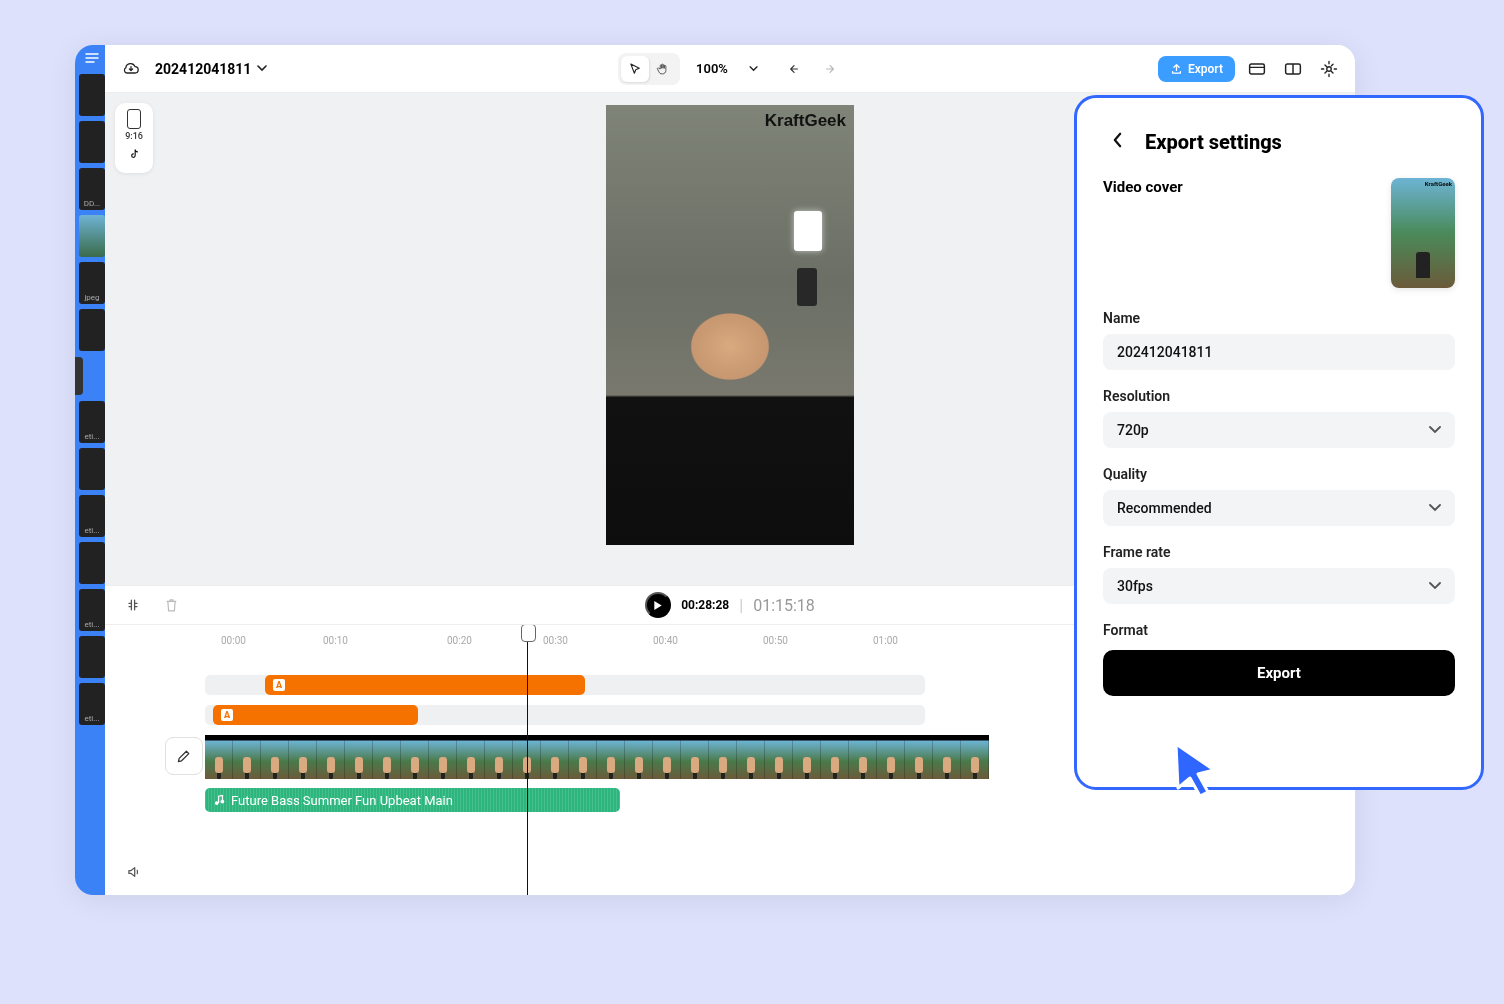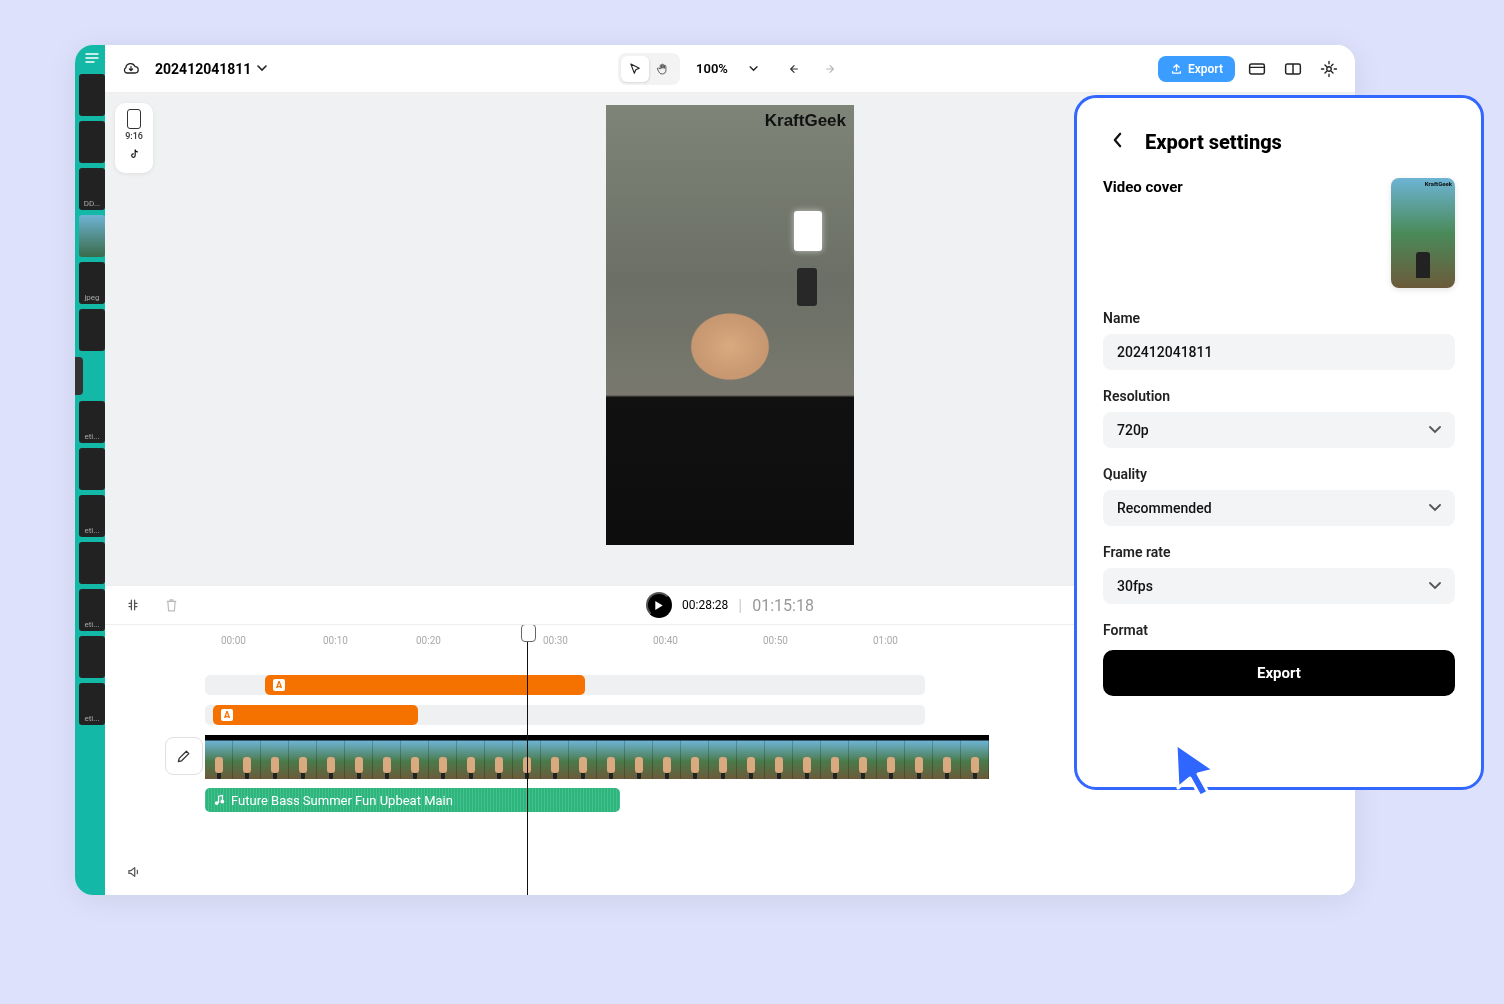--- a/index.html
+++ b/index.html
@@ -1,18 +1,18 @@
 <!DOCTYPE html>
 <html><head>
 <meta charset="utf-8">
 <style>
 * { margin: 0; padding: 0; box-sizing: border-box; font-family: -apple-system, BlinkMacSystemFont, "Segoe UI", Roboto, sans-serif; }
 body { background: #DDE1FB; width: 1504px; height: 1004px; overflow: hidden; position: relative; }
 .app-frame { position: absolute; left: 75px; top: 45px; width: 1280px; height: 850px; background: #fff; border-radius: 18px; overflow: hidden; box-shadow: 0 4px 30px rgba(0,0,0,0.08); }
-.left-strip { position: absolute; left: 0; top: 0; width: 34px; height: 100%; background: #14b8a6; }
+.left-strip { position: absolute; left: 0; top: 0; width: 34px; height: 100%; background: #3b82f6; }
 .left-strip .thumb { width: 26px; height: 42px; margin: 5px auto; background: #222; border-radius: 3px; font-size: 8px; color: #aaa; overflow: hidden; text-align: center; display: flex; align-items: flex-end; justify-content: center; padding-bottom: 2px; }
 .left-strip .thumb.img { background: linear-gradient(180deg,#6eb3d4,#3a6b4a); }
 .top-bar { position: absolute; left: 30px; top: 0; right: 0; height: 48px; display: flex; align-items: center; padding: 0 12px; border-bottom: 1px solid #eee; background: #fff; }
 .top-left { display: flex; align-items: center; gap: 10px; }
 .icon-btn { width: 28px; height: 28px; border-radius: 6px; display: flex; align-items: center; justify-content: center; background: transparent; border: none; cursor: pointer; }
 .project-name { font-weight: 700; font-size: 14px; display: flex; align-items: center; gap: 6px; }
 .top-center { position: absolute; left: 50%; transform: translateX(-50%); display: flex; align-items: center; gap: 10px; }
 .toggle-group { display: flex; background: #f3f3f3; border-radius: 8px; padding: 3px; }
 .toggle-btn { width: 28px; height: 26px; border-radius: 6px; display: flex; align-items: center; justify-content: center; border: none; background: transparent; cursor: pointer; }
 .toggle-btn.active { background: #fff; box-shadow: 0 1px 2px rgba(0,0,0,0.1); }
@@ -28,21 +28,21 @@
 .preview { position: absolute; left: 50%; top: 12px; transform: translateX(-50%); width: 248px; height: 440px; background: linear-gradient(180deg,#7f8478 0%, #6b6f65 40%, #8a847a 100%); display: flex; align-items: center; justify-content: center; overflow: hidden; }
 .preview .watermark { position: absolute; top: 6px; right: 8px; font-weight: 800; font-size: 17px; color: #111; font-family: Arial, sans-serif; }
 .preview .person { position: absolute; bottom: 0; left: 0; right: 0; height: 55%; background: radial-gradient(ellipse 55% 48% at 50% 18%, #d9a97f 0%, #c69770 28%, transparent 29%), linear-gradient(180deg, transparent 0%, transparent 38%, #111 39%, #0d0d0d 100%); }
 .preview .softbox { position: absolute; top: 24%; right: 13%; width: 28px; height: 40px; background: #fff; border-radius: 3px; box-shadow: 0 0 6px rgba(255,255,255,0.6); }
 .preview .phone { position: absolute; top: 37%; right: 15%; width: 20px; height: 38px; background: #282828; border-radius: 3px; }
 
 .playbar { position: absolute; left: 30px; right: 0; bottom: 270px; height: 40px; background: #fff; display: flex; align-items: center; justify-content: center; gap: 10px; border-bottom: 1px solid #eee; border-top: 1px solid #eee; }
 .playbar .left-tools { position: absolute; left: 14px; display: flex; gap: 10px; }
 .play-btn { width: 26px; height: 26px; border-radius: 50%; background: #000; display: flex; align-items: center; justify-content: center; }
 .play-btn svg { fill: #fff; }
-.time-cur { font-size: 12px; font-weight: 400; }
+.time-cur { font-size: 12px; font-weight: 700; }
 .time-tot { font-size: 16px; color: #999; }
 .playbar .right-tools { position: absolute; right: 14px; display: flex; gap: 10px; }
 .sq-btn { width: 28px; height: 28px; border: 1px solid #e3e3e3; border-radius: 6px; display: flex; align-items: center; justify-content: center; background: #fff; }
 
 .timeline { position: absolute; left: 30px; right: 0; bottom: 0; height: 270px; background: #fff; overflow: hidden; }
 .ruler { position: absolute; left: 100px; right: 0; top: 4px; height: 26px; color: #aaa; font-size: 10px; }
 .ruler span { position: absolute; top: 6px; }
 .playhead { position: absolute; top: 2px; bottom: 0; width: 1px; background: #111; z-index: 5; }
 .playhead::before { content: ''; position: absolute; top: -3px; left: -6px; width: 13px; height: 16px; background: #fff; border: 1.5px solid #666; border-radius: 4px; }
 .track-row { position: absolute; left: 0; right: 0; height: 34px; }
@@ -220,21 +220,21 @@
             <path d="M7 12h2M11 12h5" stroke="#333" stroke-width="1.7" stroke-linecap="round"></path>
           </svg>
       </button>
     </div>
   </div>
 
   <div class="timeline">
     <div class="ruler">
       <span style="left:16px">00:00</span>
       <span style="left:118px">00:10</span>
-      <span style="left:211px">00:20</span>
+      <span style="left:242px">00:20</span>
       <span style="left:338px">00:30</span>
       <span style="left:448px">00:40</span>
       <span style="left:558px">00:50</span>
       <span style="left:668px">01:00</span>
       <span style="left:1110px">01:40</span>
     </div>
 
     <div class="playhead" style="left:422px;"></div>
 
     <div class="track-row" style="top:46px;">

